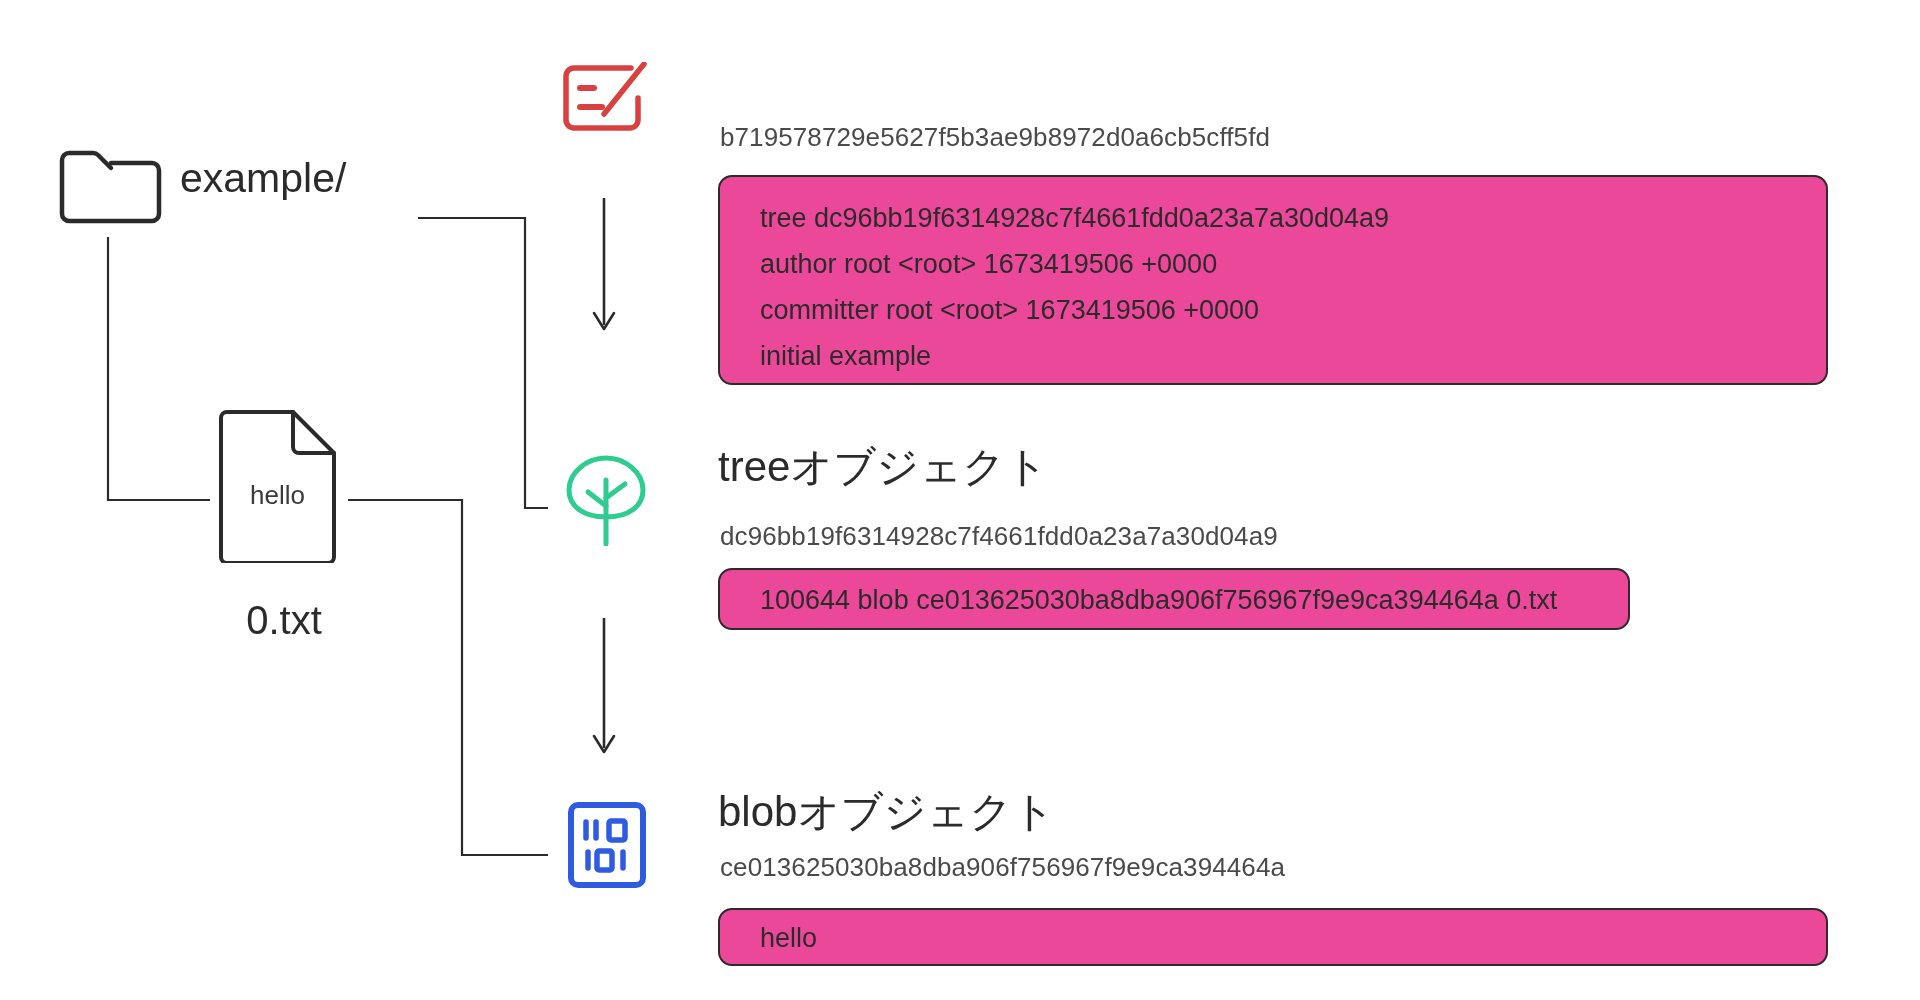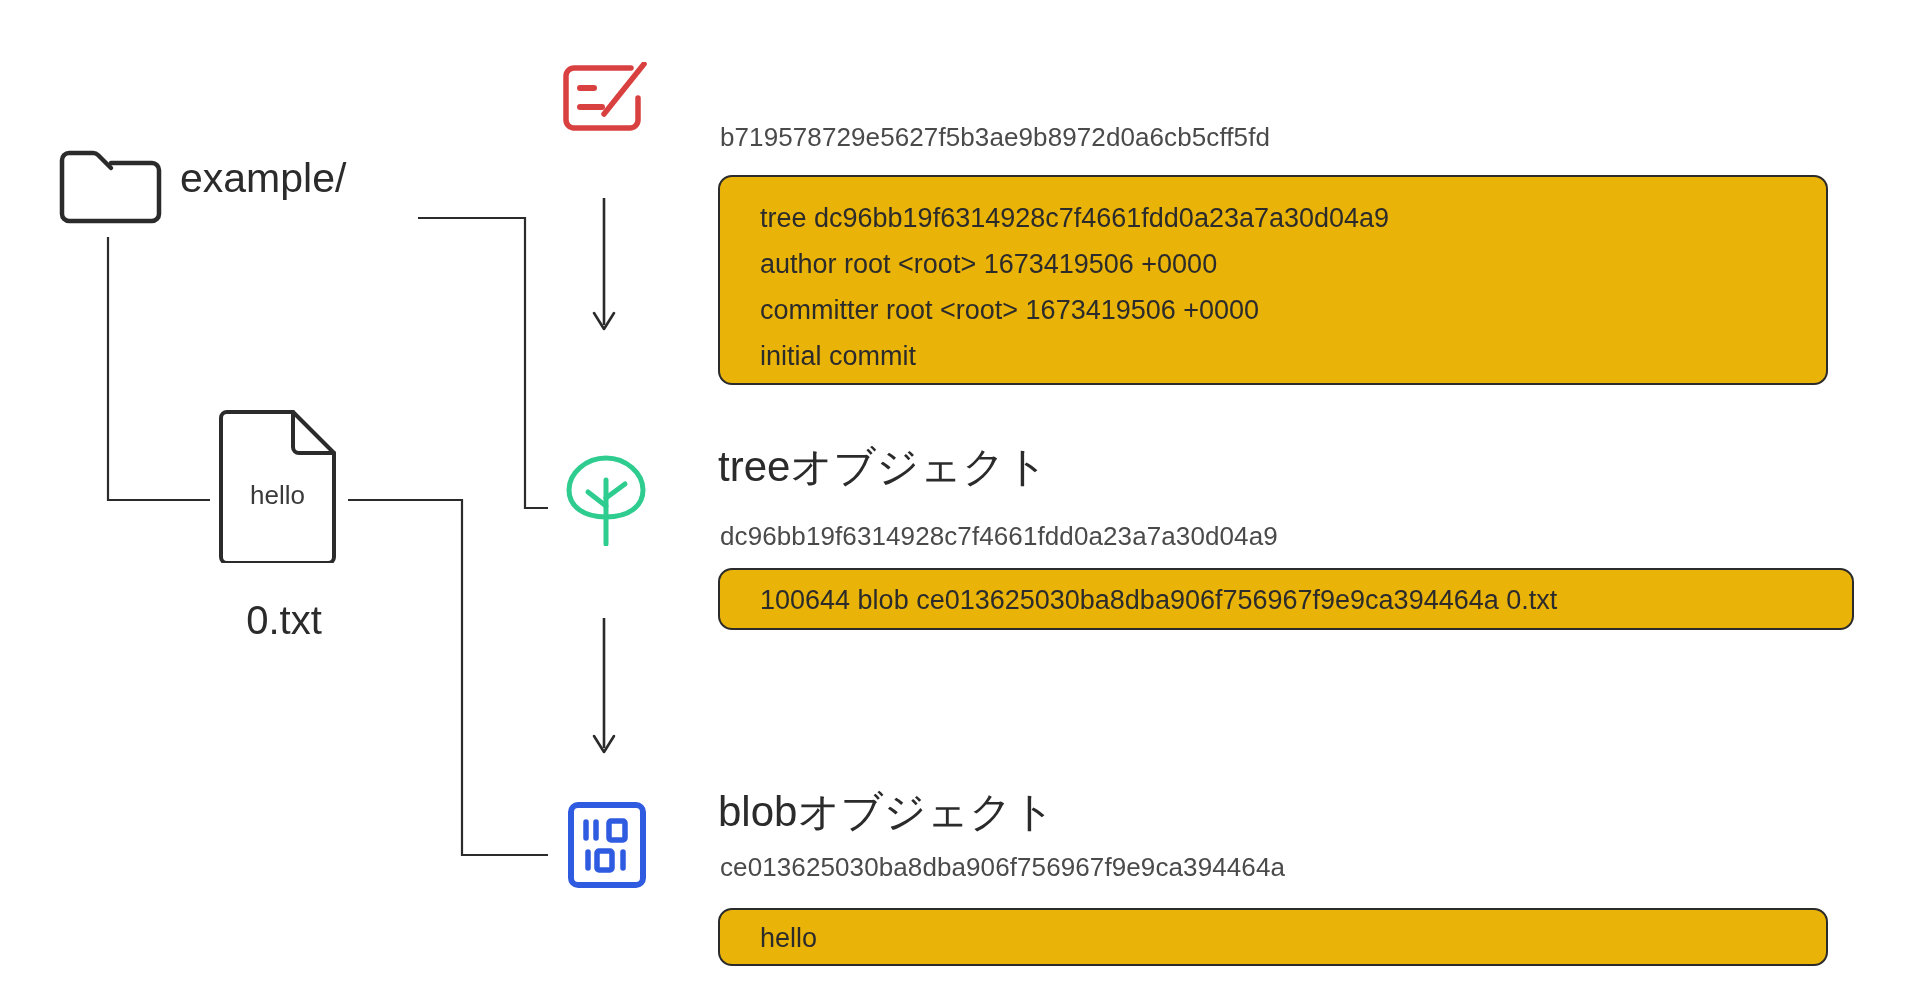--- a/index.html
+++ b/index.html
@@ -73,41 +73,41 @@
     font-size: 26px;
     color: #4a4a4a;
     letter-spacing: 0.1px;
     white-space: nowrap;
   }
   .obj-box {
     position: absolute;
     border: 2px solid #2b2b2b;
     border-radius: 14px;
     box-sizing: border-box;
-    background: #eab308;
+    background: #ec4899;
   }
   .obj-box .line {
     font-size: 27px;
     line-height: 46px;
     color: #2b2b2b;
     white-space: nowrap;
     padding-left: 40px;
   }
 
   
   #commit-icon  { left: 560px; top: 62px; width: 88px; height: 72px; }
   #commit-title { left: 718px; top: 55px; }
   #commit-hash  { left: 720px; top: 122px; }
   #commit-box   { left: 718px; top: 175px; width: 1110px; height: 210px; padding-top: 18px; }
 
   
   #tree-icon  { left: 563px; top: 454px; width: 86px; height: 92px; }
   #tree-title { left: 718px; top: 445px; }
   #tree-hash  { left: 720px; top: 521px; }
-  #tree-box   { left: 718px; top: 568px; width: 1136px; height: 62px; padding-top: 7px; }
+  #tree-box   { left: 718px; top: 568px; width: 912px; height: 62px; padding-top: 7px; }
 
   
   #blob-icon  { left: 566px; top: 800px; width: 82px; height: 90px; }
   #blob-title { left: 718px; top: 790px; }
   #blob-hash  { left: 720px; top: 852px; }
   #blob-box   { left: 718px; top: 908px; width: 1110px; height: 58px; padding-top: 5px; }
 </style>
 </head>
 <body>
 
@@ -155,21 +155,21 @@
       <path d="M20 26 h14" fill="none" stroke="#d94141" stroke-width="6" stroke-linecap="round"></path>
       <path d="M20 45 h22" fill="none" stroke="#d94141" stroke-width="6" stroke-linecap="round"></path>
       <path d="M84 2 L44 52" fill="none" stroke="#d94141" stroke-width="5.5" stroke-linecap="round"></path>
     </svg>
   </div>
   <div class="abs obj-hash" id="commit-hash">b719578729e5627f5b3ae9b8972d0a6cb5cff5fd</div>
   <div class="abs obj-box" id="commit-box">
     <div class="line">tree dc96bb19f6314928c7f4661fdd0a23a7a30d04a9</div>
     <div class="line">author root &lt;root&gt; 1673419506 +0000</div>
     <div class="line">committer root &lt;root&gt; 1673419506 +0000</div>
-    <div class="line">initial commit</div>
+    <div class="line">initial example</div>
   </div>
 
   <div class="abs obj-icon" id="tree-icon">
     <svg viewBox="0 0 86 92" width="86" height="92" xmlns="http://www.w3.org/2000/svg">
       <path d="M43 4 C23 4 6 19 6 36 C6 52 20 63 43 63 C66 63 80 52 80 36 C80 19 63 4 43 4 Z" fill="none" stroke="#2ecc8f" stroke-width="5" stroke-linejoin="round"></path>
       <path d="M43 26 V90" fill="none" stroke="#2ecc8f" stroke-width="5" stroke-linecap="round"></path>
       <path d="M43 44 L62 30" fill="none" stroke="#2ecc8f" stroke-width="5" stroke-linecap="round"></path>
       <path d="M43 52 L25 38" fill="none" stroke="#2ecc8f" stroke-width="5" stroke-linecap="round"></path>
     </svg>
   </div>

